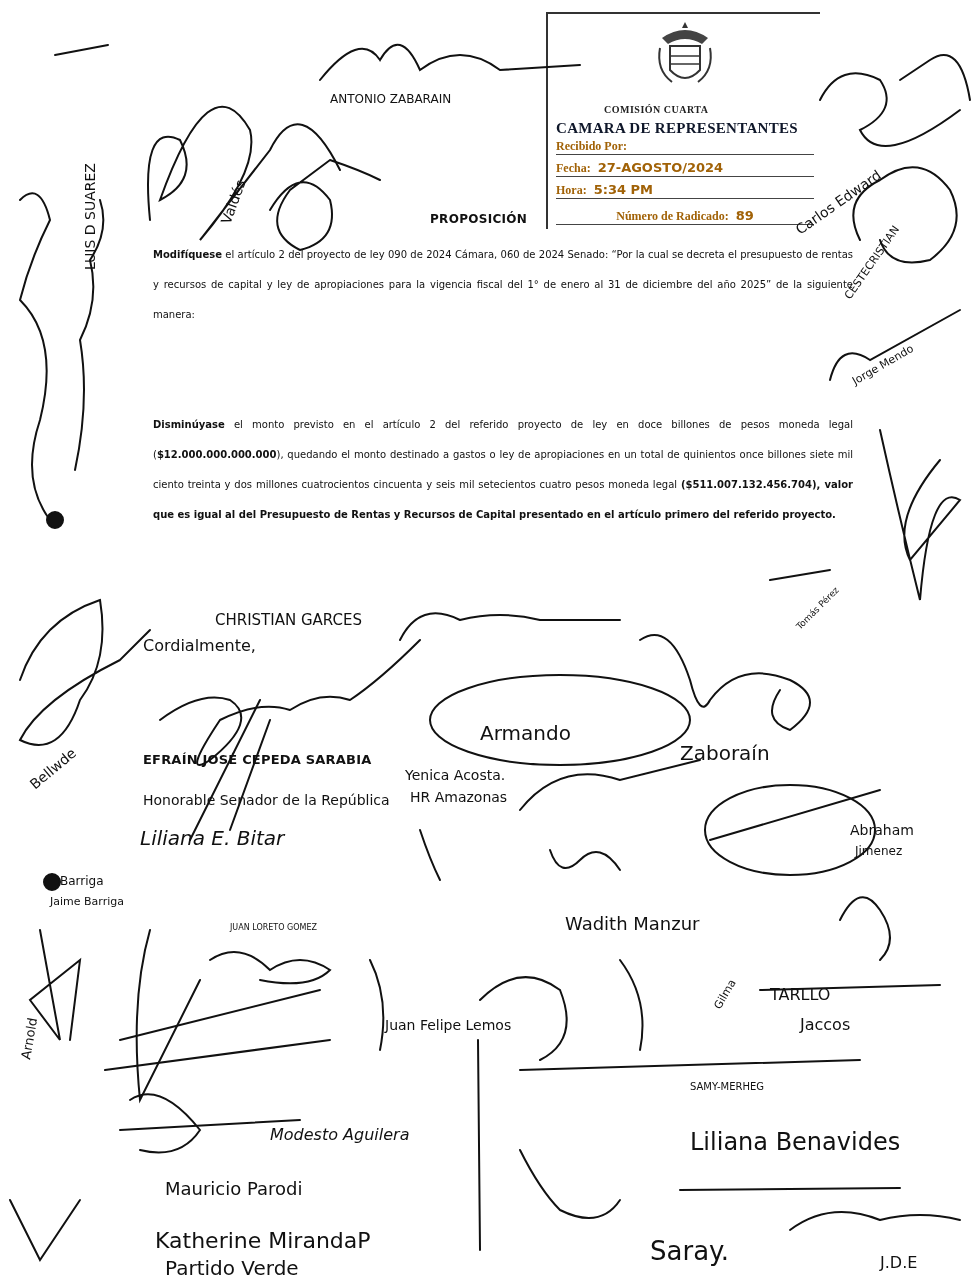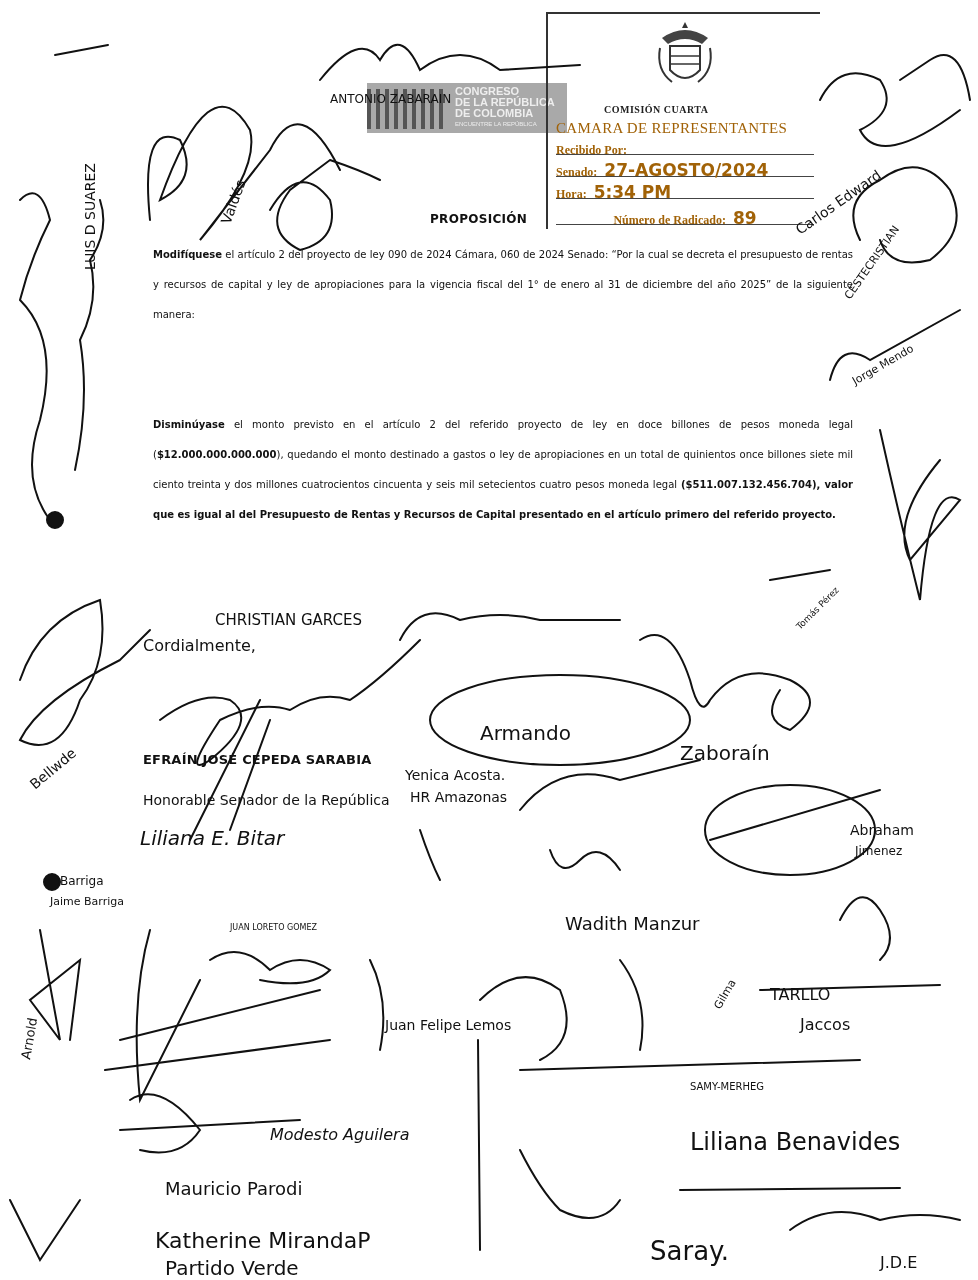--- a/index.html
+++ b/index.html
@@ -3,24 +3,24 @@
 <meta charset="utf-8">
 <style>
   html, body { margin: 0; padding: 0; background: #ffffff; }
   body { width: 978px; height: 1280px; position: relative; overflow: hidden; font-family: "DejaVu Sans", sans-serif; color: #111; }
   .page { position: absolute; left: 0; top: 0; width: 978px; height: 1280px; background: #fff; }
 
   
   .stamp { position: absolute; left: 546px; top: 12px; width: 272px; height: 215px; border-left: 2px solid #333; border-top: 2px solid #333; }
   .stamp .crest { position: absolute; left: 104px; top: 6px; width: 66px; height: 76px; }
   .stamp .line1 { position: absolute; left: 56px; top: 90px; font-family: "Liberation Serif", serif; font-weight: bold; font-size: 10px; letter-spacing: 0.5px; color: #222; }
-  .stamp .line2 { position: absolute; left: 8px; top: 106px; font-family: "Liberation Serif", serif; font-weight: normal; font-size: 15px; color: #a16207; letter-spacing: 0.3px; }
+  .stamp .line2 { position: absolute; left: 8px; top: 106px; font-family: "Liberation Serif", serif; font-weight: bold; font-size: 15px; color: #0f172a; letter-spacing: 0.3px; }
   .stamp .field { position: absolute; left: 8px; font-family: "Liberation Serif", serif; font-size: 12px; color: #a16207; width: 258px; border-bottom: 1px solid #444; height: 16px; font-weight: bold; }
   .stamp .field .lbl { display: inline-block; }
-  .stamp .field .val { font-family: "DejaVu Sans", sans-serif; font-size: 17px; margin-left: 4px; }
+  .stamp .field .val { font-family: "DejaVu Sans", sans-serif; font-size: 13px; margin-left: 4px; }
 
   .congreso-logo { position: absolute; left: 367px; top: 83px; width: 200px; height: 50px; background: #a9a9a9; }
   .congreso-logo .bars { position: absolute; left: 0; top: 6px; width: 80px; height: 40px; background: repeating-linear-gradient(90deg, #555 0 4px, #a9a9a9 4px 9px); }
   .congreso-logo .txt { position: absolute; left: 88px; top: 3px; color: #eee; font-family: "Liberation Sans", sans-serif; font-size: 11px; line-height: 11px; font-weight: bold; }
   .congreso-logo .txt .small { font-size: 6px; font-weight: normal; }
 
   .title { position: absolute; left: 430px; top: 212px; font-family: "DejaVu Sans", sans-serif; font-weight: bold; font-size: 12px; letter-spacing: 0.3px; }
 
   .body-text { position: absolute; left: 153px; width: 700px; font-family: "DejaVu Sans", sans-serif; font-size: 10px; line-height: 30px; text-align: justify; }
   .p1 { top: 220px; }
@@ -32,48 +32,39 @@
   .signer-role { position: absolute; left: 143px; top: 792px; font-size: 14px; }
 
   svg.sigs { position: absolute; left: 0; top: 0; width: 978px; height: 1280px; pointer-events: none; }
   .hw { font-family: "DejaVu Sans", sans-serif; fill: #111; }
 </style>
 </head>
 <body>
 
 <div class="page">
 
-  <div class="congreso-logo">
-    <div class="bars"></div>
-    <div class="txt">
-      <div>CONGRESO</div>
-      <div>DE LA REPÚBLICA</div>
-      <div>DE COLOMBIA</div>
-      <div class="small">ENCUENTRE LA REPÚBLICA</div>
-    </div>
-  </div>
 
   <div class="stamp">
     <svg class="crest" viewBox="0 0 66 76">
       <path d="M10 18 Q33 2 56 18 L50 24 Q33 14 16 24 Z" fill="#444"></path>
       <path d="M18 26 L48 26 L48 50 Q33 66 18 50 Z" fill="none" stroke="#333" stroke-width="2"></path>
       <line x1="18" y1="36" x2="48" y2="36" stroke="#333" stroke-width="1.5"></line>
       <line x1="18" y1="44" x2="48" y2="44" stroke="#333" stroke-width="1.5"></line>
       <path d="M8 28 Q4 50 20 62" fill="none" stroke="#333" stroke-width="2"></path>
       <path d="M58 28 Q62 50 46 62" fill="none" stroke="#333" stroke-width="2"></path>
       <path d="M30 8 L36 8 L33 2 Z" fill="#333"></path>
     </svg>
     <div class="line1">COMISIÓN CUARTA</div>
     <div class="line2">CAMARA DE REPRESENTANTES</div>
     <div class="field" style="top:124px;">
       <span class="lbl">Recibido Por:</span>
       <span class="val"></span>
     </div>
     <div class="field" style="top:146px;">
-      <span class="lbl">Senado:</span>
+      <span class="lbl">Fecha:</span>
       <span class="val">27-AGOSTO/2024</span>
     </div>
     <div class="field" style="top:168px;">
       <span class="lbl">Hora:</span>
       <span class="val">5:34 PM</span>
     </div>
     <div class="field" style="top:194px;text-align:center;">
       <span class="lbl">Número de Radicado:</span>
       <span class="val">89</span>
     </div>

